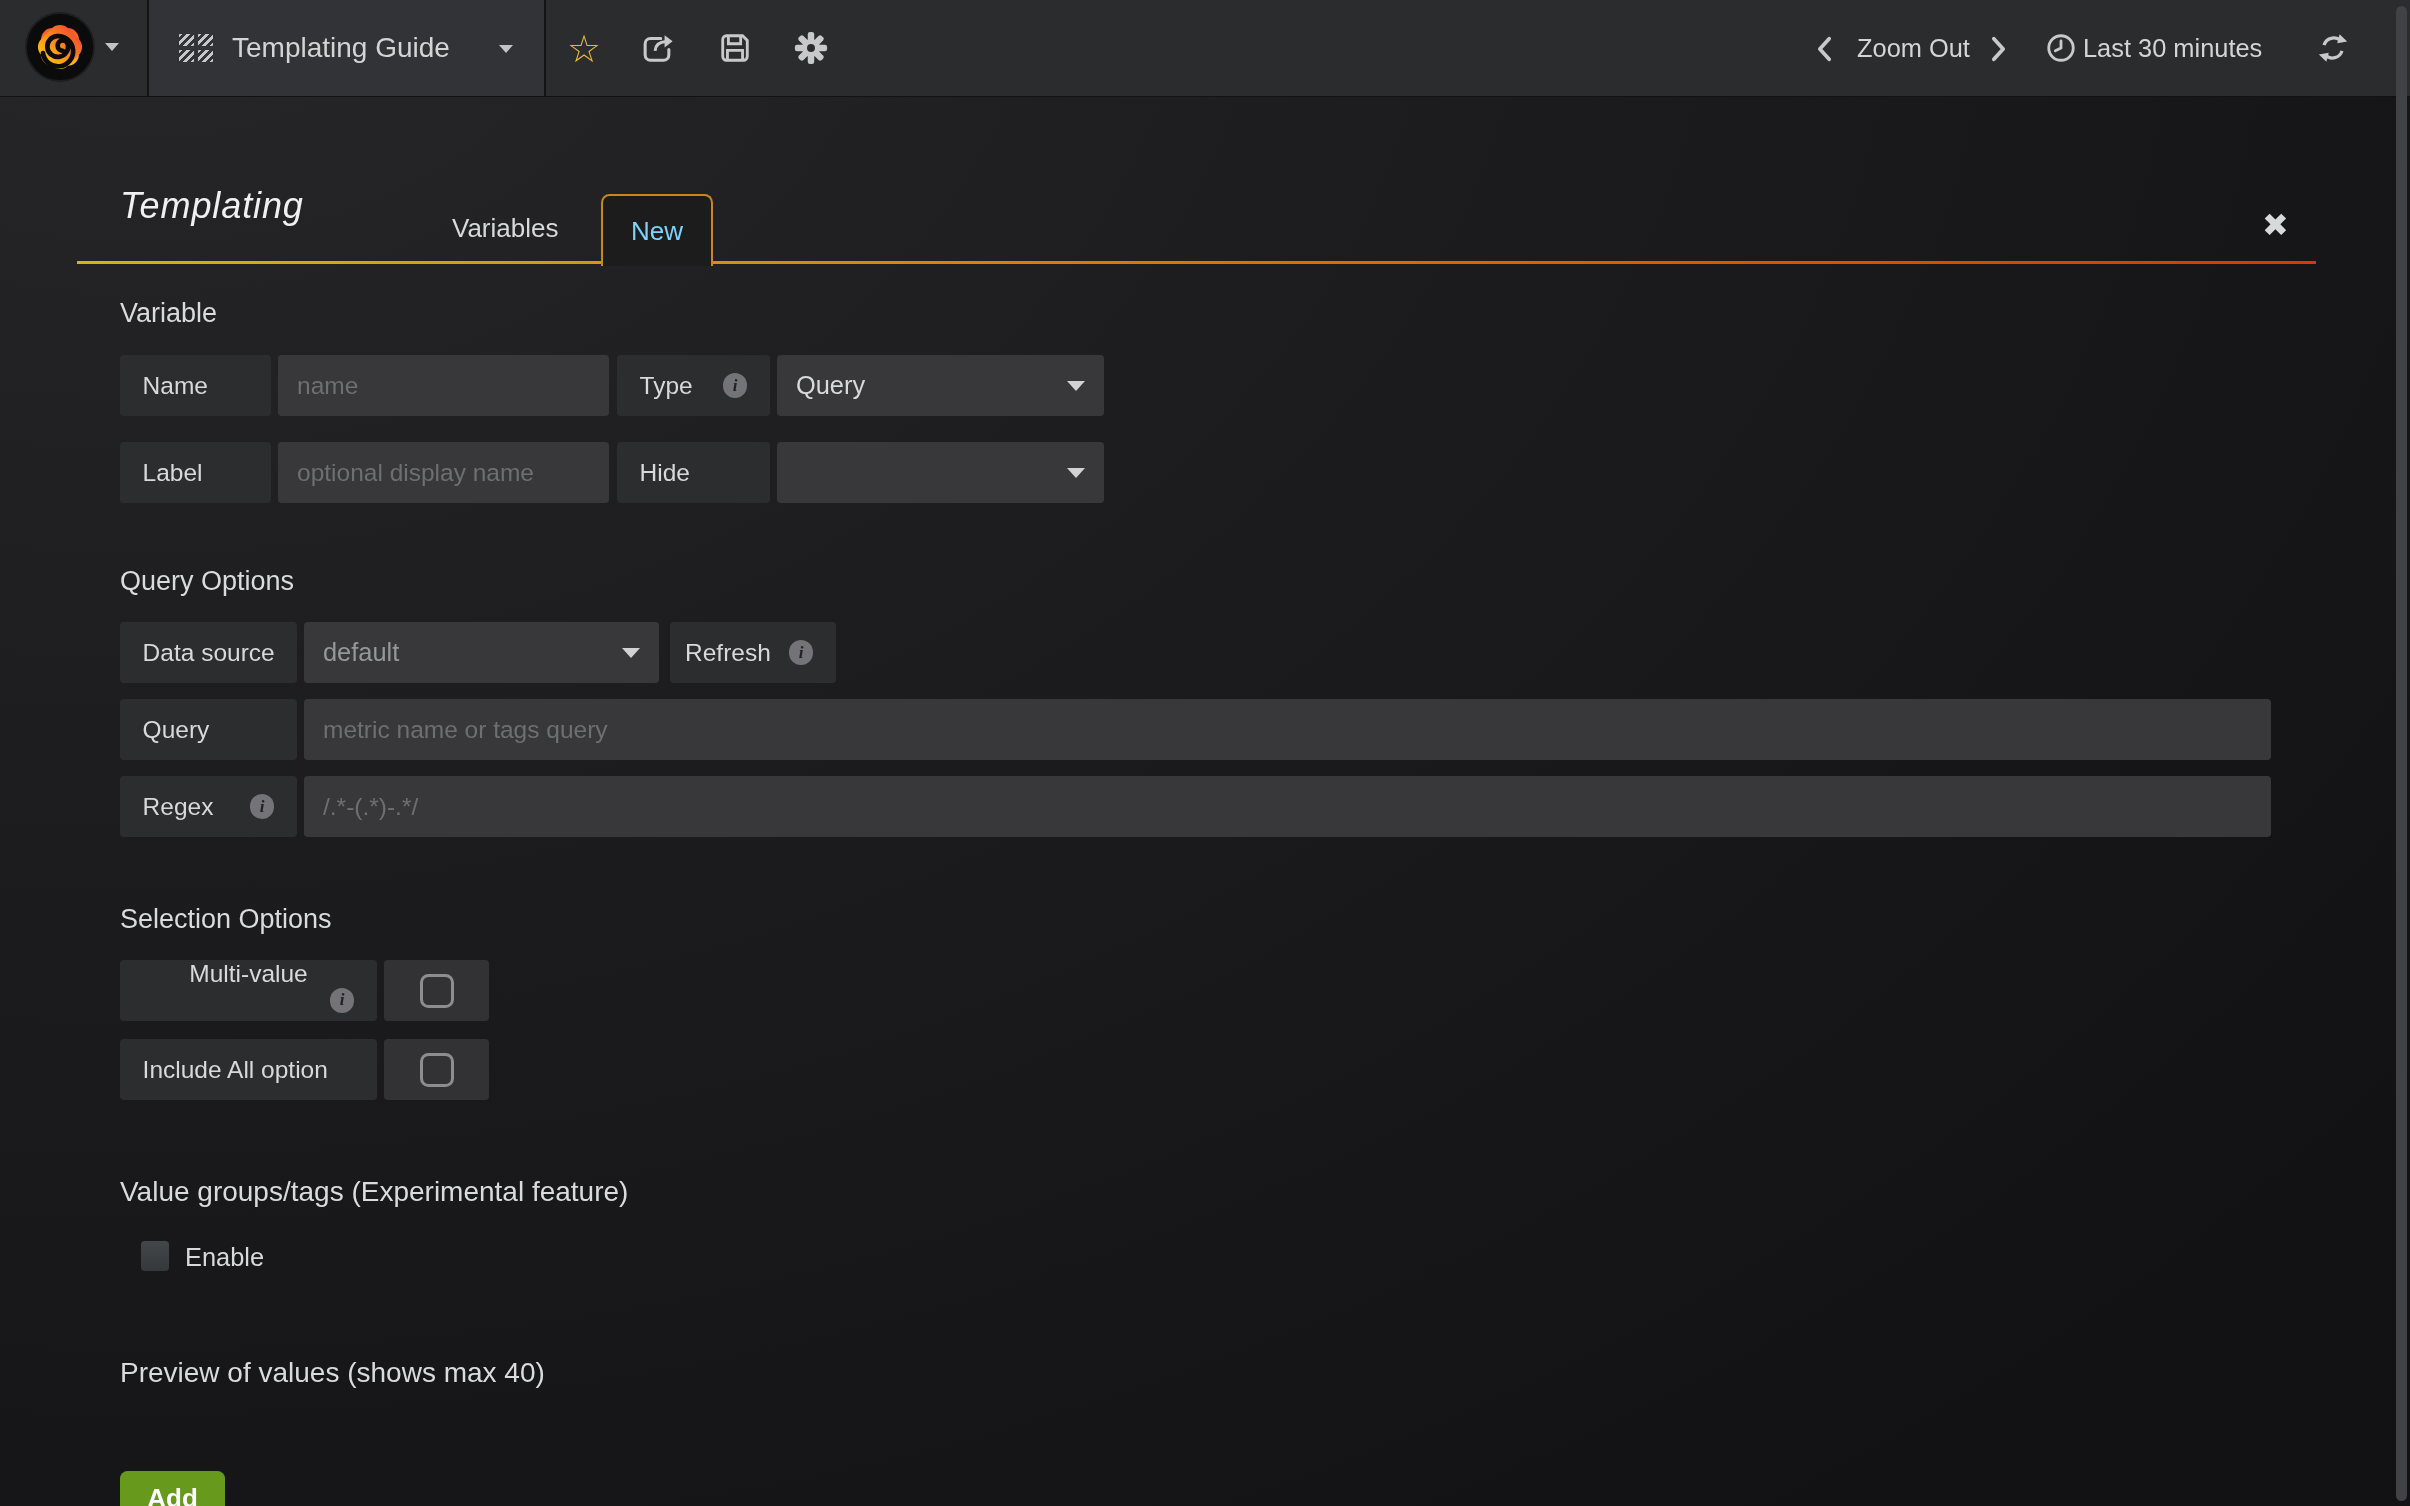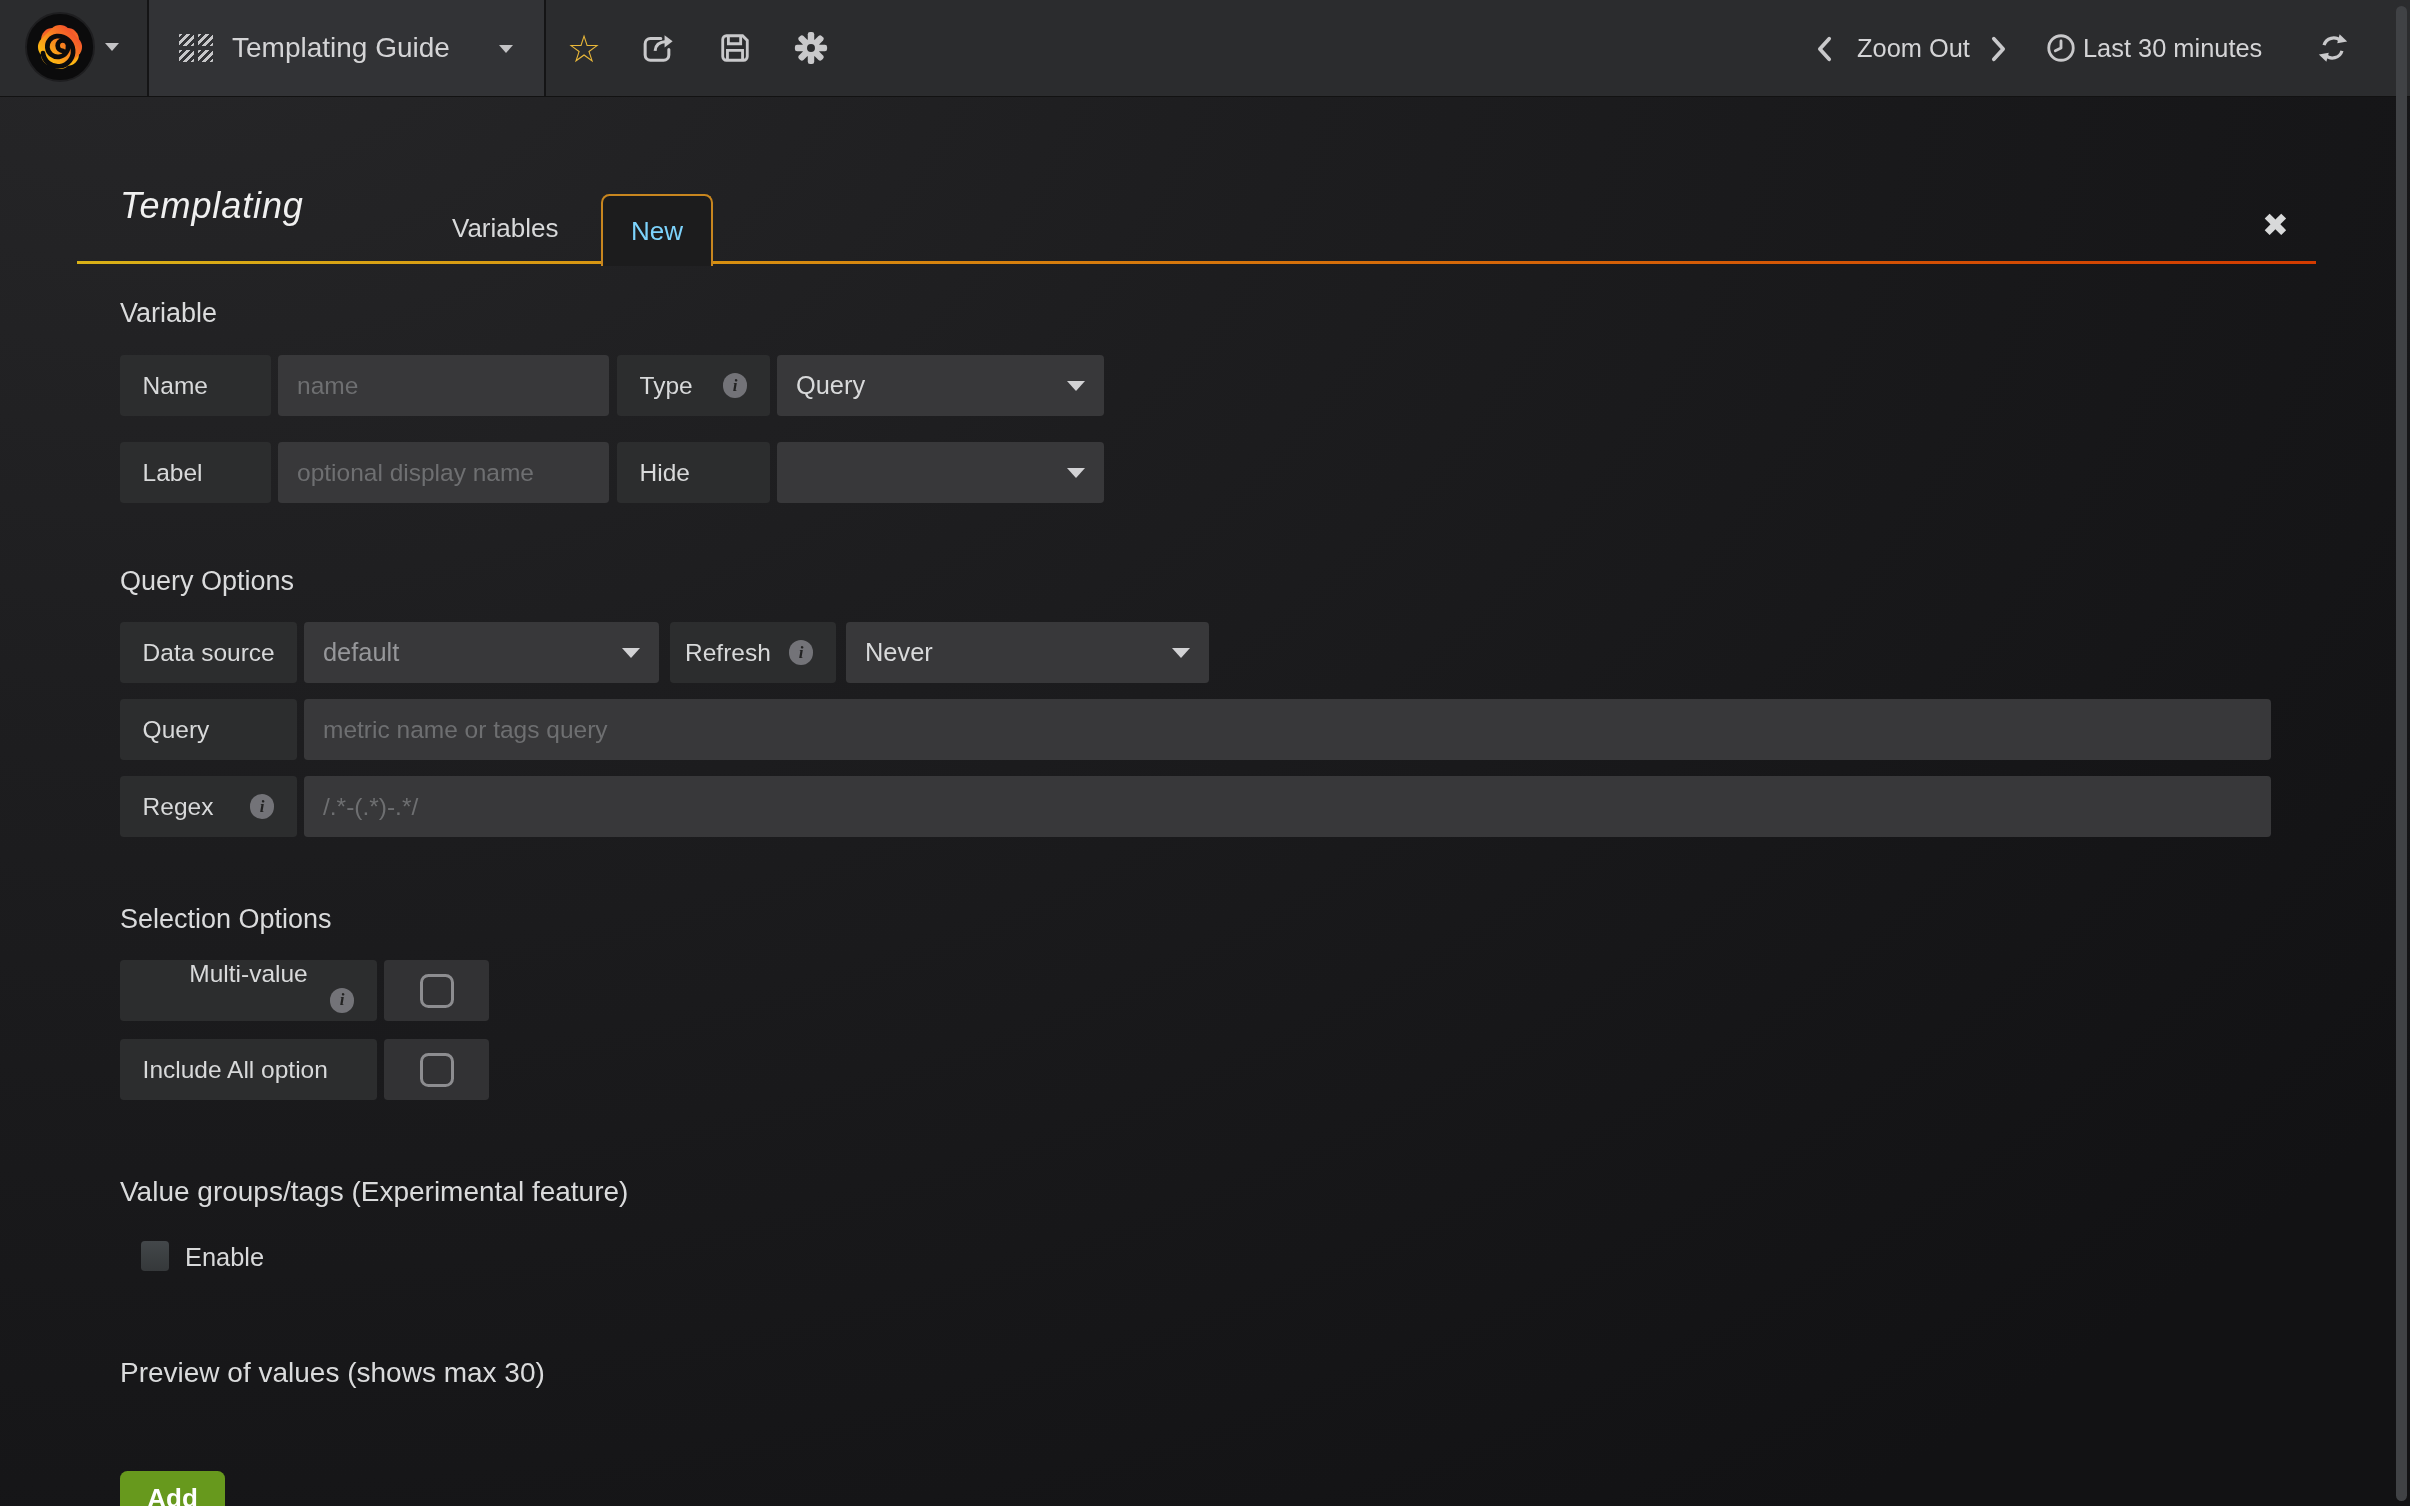--- a/index.html
+++ b/index.html
@@ -217,24 +217,20 @@
     <span>Data source</span>
   </div>
   <div class="abs fselect" style="left:304px;top:622px;width:355px;">
     <span class="muted">default</span>
     <span class="sel-caret"></span>
   </div>
   <div class="abs flabel" style="left:670px;top:622px;width:166px;padding-left:15px;">
     <span>Refresh</span>
     <span class="info-icon">i</span>
   </div>
-  <div class="abs fselect" style="left:846px;top:622px;width:363px;">
-    <span>Never</span>
-    <span class="sel-caret"></span>
-  </div>
 
   <div class="abs flabel" style="left:120px;top:699px;width:177px;">
     <span>Query</span>
   </div>
   <input class="abs finput" style="left: 304px; top: 699px; width: 1967px;" placeholder="metric name or tags query">
 
   <div class="abs flabel" style="left:120px;top:776px;width:177px;">
     <span>Regex</span>
     <span class="info-icon">i</span>
   </div>
@@ -255,21 +251,21 @@
   </div>
   <div class="abs cb-wrap" style="left:384px;top:1039px;width:105px;">
     <div class="cb-outline"></div>
   </div>
 
   <div class="abs section-h" style="left:120px;top:1176px;font-size:28px;">Value groups/tags (Experimental feature)</div>
 
   <div class="abs cb-small" style="left:141px;top:1241px;cursor:pointer;"></div>
   <div class="abs" style="left:185px;top:1243px;font-size:25.4px;color:#d8d9da;">Enable</div>
 
-  <div class="abs section-h" style="left:120px;top:1357px;font-size:28px;">Preview of values (shows max 30)</div>
+  <div class="abs section-h" style="left:120px;top:1357px;font-size:28px;">Preview of values (shows max 40)</div>
 
   <button class="abs btn-add" style="left:120px;top:1471px;width:105px;height:55px;">
     <span>Add</span>
   </button>
 
   <div class="abs scroll-thumb" style="left:2396px;top:5.6px;height:1495px;"></div>
 
 </div>
 
 

